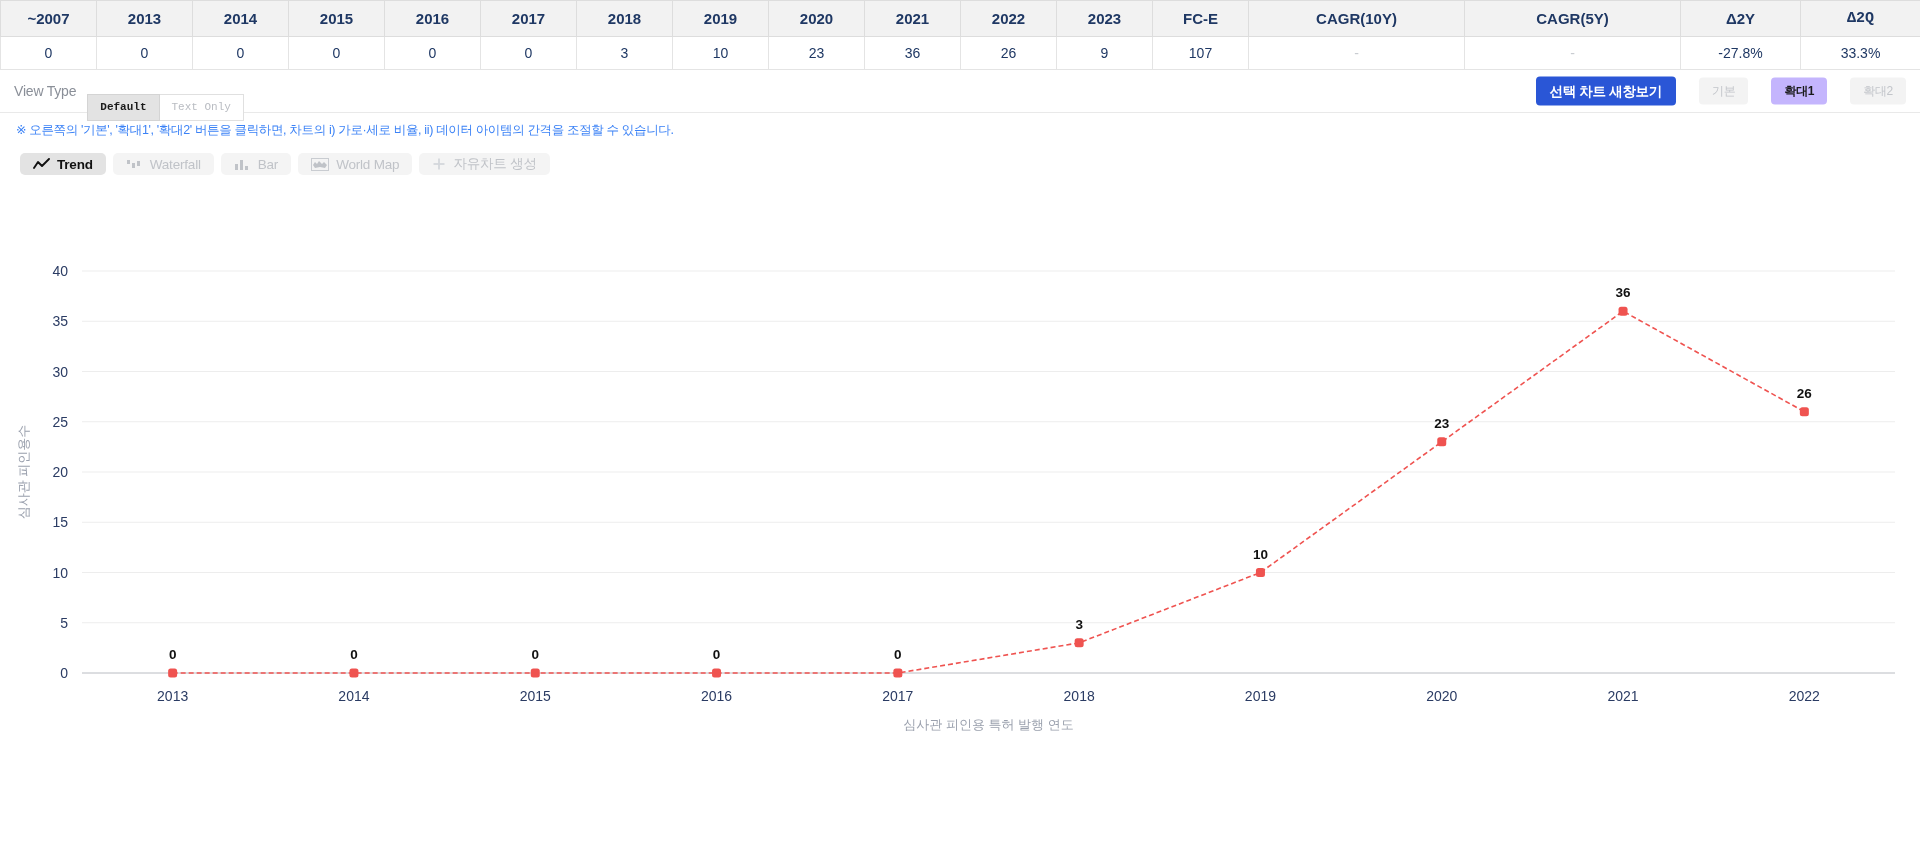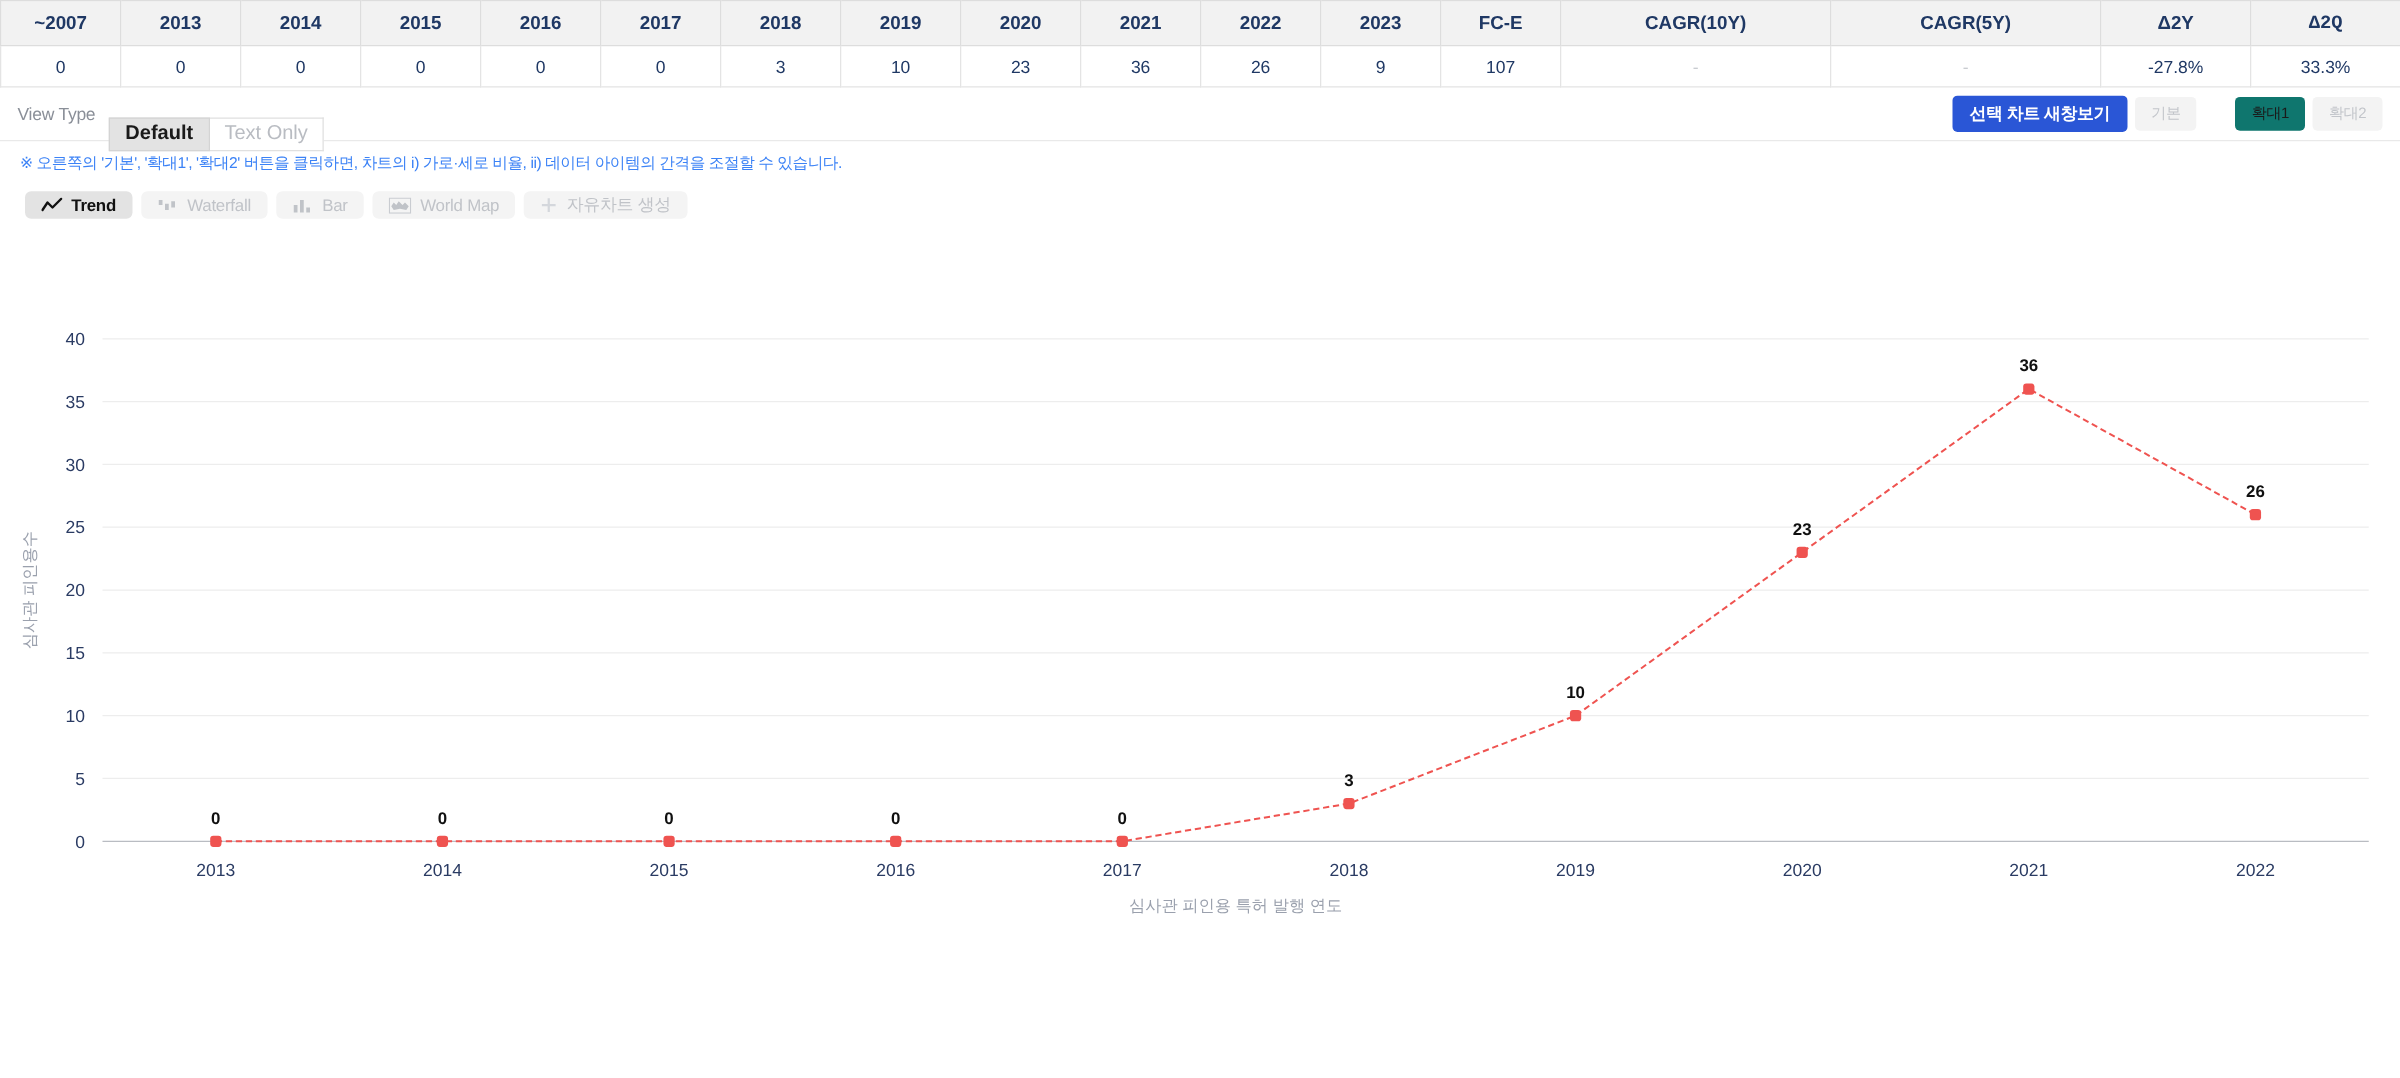--- a/index.html
+++ b/index.html
@@ -56,45 +56,45 @@
     margin-right: 11px;
     letter-spacing: -0.2px;
   }
   .seg-group { display: flex; }
   .seg-btn {
     height: 27px;
     min-width: 56px;
     padding: 0 12px;
     border: 1px solid #e0e0e0;
     background: #ffffff;
-    font-size: 16px;
+    font-size: 11px;
     color: #b9bcc2;
     display: flex;
     align-items: center;
     justify-content: center;
     cursor: pointer;
-    font-family: Liberation Sans, sans-serif;
+    font-family: Liberation Mono, monospace;
     margin-top: 32px;
   }
   .seg-btn + .seg-btn { border-left: none; }
   .seg-btn.active {
     background: #e3e3e3;
     color: #1a1a1a;
     font-weight: bold;
     border-color: #d4d4d4;
   }
 
   .toolbar-right {
     position: absolute;
     right: 14px;
     top: 50%;
     transform: translateY(-50%);
     display: flex;
     align-items: center;
-    gap: 6px;
+    gap: 23px;
   }
   .primary-btn {
     background: #2a56d6;
     color: #ffffff;
     font-size: 13.5px;
     font-weight: bold;
     border: none;
     border-radius: 4px;
     height: 29px;
     padding: 0 14px;
@@ -108,24 +108,23 @@
     font-size: 12px;
     border: none;
     border-radius: 4px;
     height: 27px;
     padding: 0 13px;
     cursor: pointer;
     font-family: inherit;
     letter-spacing: -0.3px;
   }
   .zoom-btn.active {
-    background: #0f766e;
+    background: #c4b5fd;
     color: #1a1a1a;
-    font-weight: normal;
-    margin-left: 25px;
+    font-weight: bold;
   }
 
   
   .notice {
     font-size: 12.5px;
     color: #3b82f6;
     padding: 9px 16px 0 16px;
     letter-spacing: -0.35px;
     white-space: nowrap;
   }

